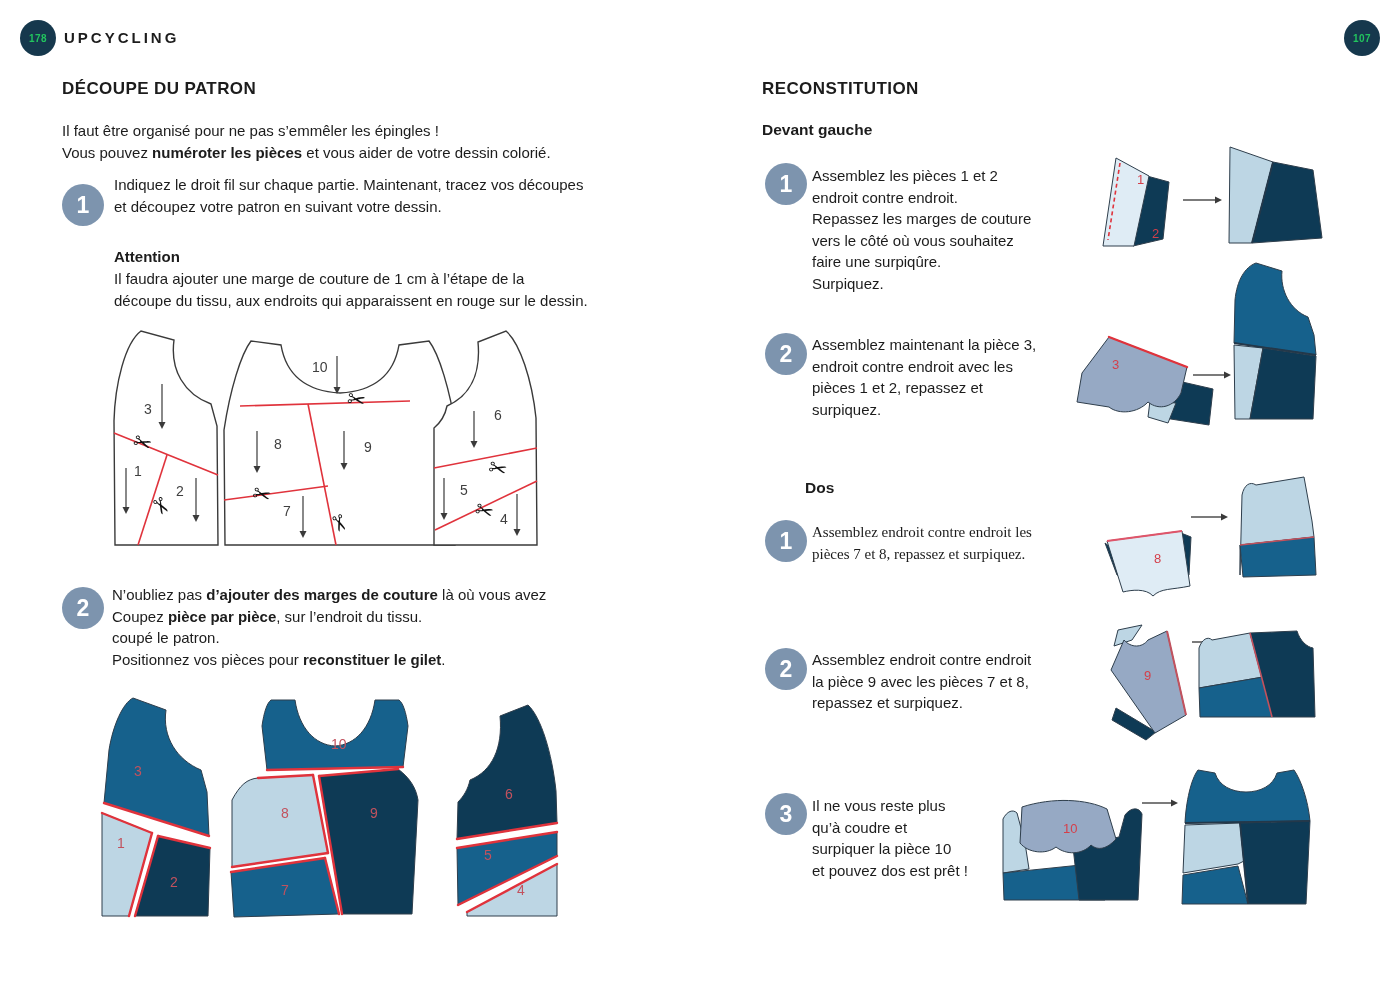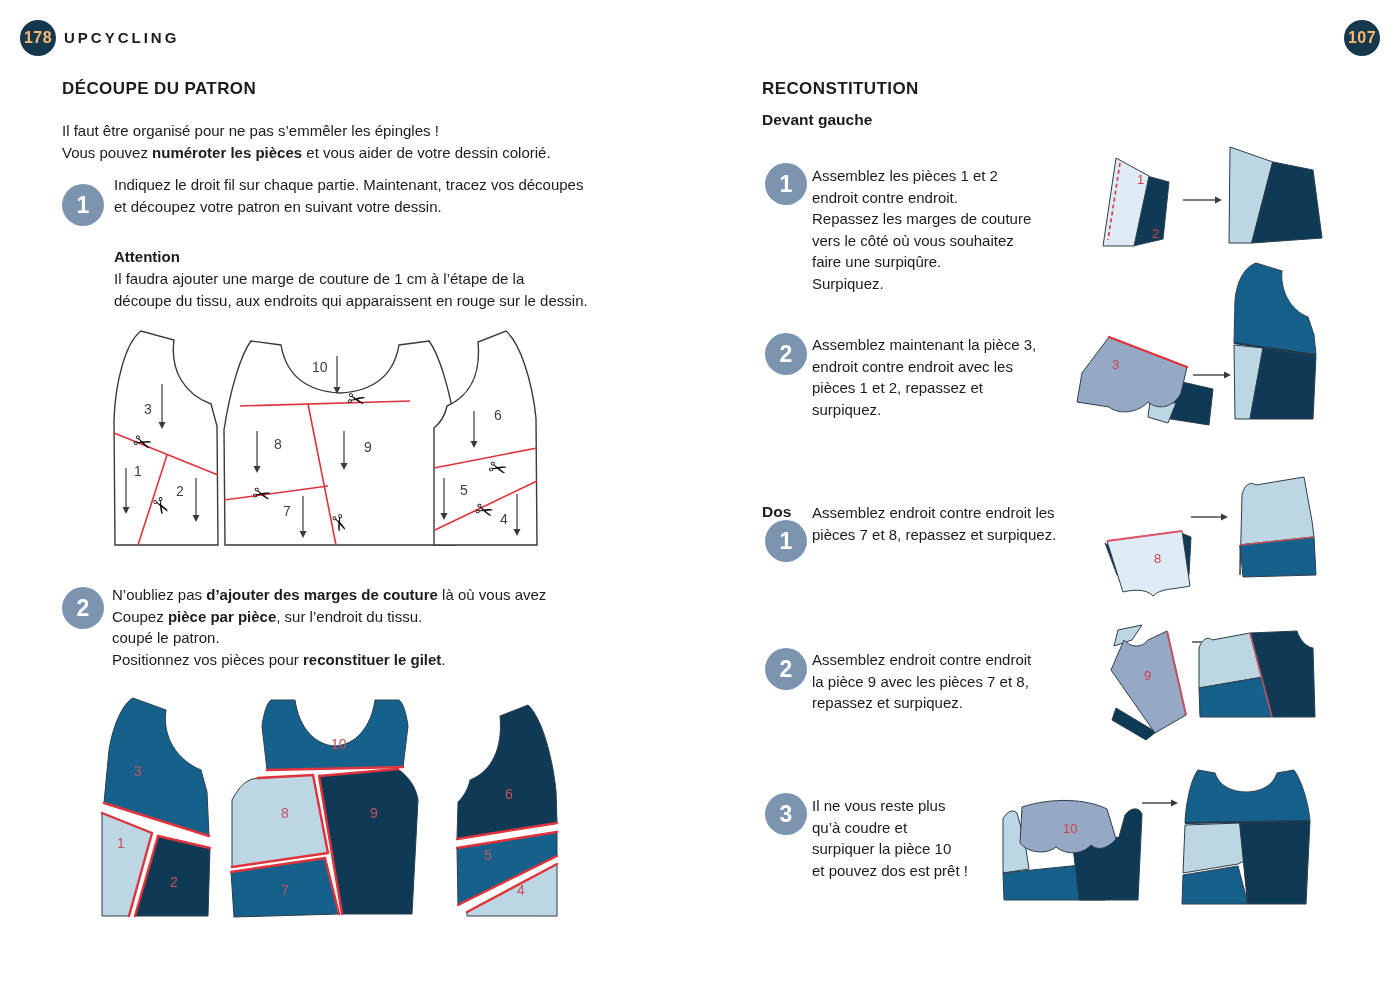--- a/index.html
+++ b/index.html
@@ -4,22 +4,22 @@
 <style>
   :root{
     --navy:#0e3a55; --blue:#16618c; --light:#bdd6e4; --light2:#dfecf5; --pale:#ecf3f8;
     --slate:#96a9c4; --red:#e0333c; --rose:#c2525e; --crimson:#d43f4a; --pink:#e0556a;
     --badge:#7d94ae; --page_badge:#16384d; --ink:#1c1c1c; --outline:#2e3e4c;
   }
   html,body{margin:0;padding:0;background:#ffffff;}
   .spread{position:relative;width:1400px;height:988px;background:#fff;overflow:hidden;
           font-family:"Liberation Sans",sans-serif;color:var(--ink);}
   .page-badge{position:absolute;width:36px;height:36px;border-radius:50%;background:var(--page_badge);
-          color:#fdba74;display:flex;align-items:center;justify-content:center;
-          font-size:16px;font-weight:bold;letter-spacing:.5px;}
+          color:#22c55e;display:flex;align-items:center;justify-content:center;
+          font-size:10px;font-weight:bold;letter-spacing:.5px;}
   .book-title{position:absolute;left:64px;top:29px;font-size:15px;font-weight:600;letter-spacing:3px;}
   .h1{position:absolute;font-size:17px;font-weight:700;letter-spacing:.4px;}
   .h2{position:absolute;font-size:15.5px;font-weight:700;}
   .body-block{position:absolute;font-size:15px;line-height:21.5px;}
   .line{white-space:nowrap;}
   .line b{font-weight:700;}
   .step-badge{position:absolute;width:42px;height:42px;border-radius:50%;background:var(--badge);
           color:#fff;display:flex;align-items:center;justify-content:center;
           font-size:23px;font-weight:700;}
   svg{position:absolute;overflow:visible;}
@@ -179,21 +179,21 @@
       <text class="num-rose" x="186" y="128">8</text>
       <text class="num-rose" x="275" y="128">9</text>
       <text class="num-rose" x="186" y="205">7</text>
       <text class="num-rose" x="410" y="109">6</text>
       <text class="num-rose" x="389" y="170">5</text>
       <text class="num-rose" x="422" y="205">4</text>
     </g>
   </svg>
 
   <div class="h1" style="left:762px;top:79px;">RECONSTITUTION</div>
-  <div class="h2" style="left:762px;top:111px;">Devant gauche</div>
+  <div class="h2" style="left:762px;top:121px;">Devant gauche</div>
 
   <div class="step-badge" style="left:765px;top:163px;">1</div>
   <div class="body-block" style="left:812px;top:165px;">
     <div class="line">Assemblez les pièces 1 et 2</div>
     <div class="line">endroit contre endroit.</div>
     <div class="line">Repassez les marges de couture</div>
     <div class="line">vers le côté où vous souhaitez</div>
     <div class="line">faire une surpiqûre.</div>
     <div class="line">Surpiquez.</div>
   </div>
@@ -230,24 +230,24 @@
     <g>
         <line class="arrowline" x1="131" y1="120" x2="162" y2="120"></line>
         <polygon class="ghead" points="162,116.5 162,123.5 169,120"></polygon>
       </g>
     <path class="pc" fill="var(--blue)" d="M 172 88 L 173 45 C 175 25 183 12 194 8 L 220 16 C 218 35 228 55 246 62 L 252 80 L 254 100 Z"></path>
     <path class="pc" fill="var(--light)" d="M 172 90 L 201 93 L 188 164 L 173 164 Z"></path>
     <path class="pc" fill="var(--navy)" d="M 201 93 L 254 101 L 251 164 L 188 164 Z"></path>
     <line class="seam" x1="172" y1="88" x2="254" y2="100"></line>
   </svg>
 
-  <div class="h2" style="left:762px;top:479px;margin-top:24px;">Dos</div>
+  <div class="h2" style="left:805px;top:479px;">Dos</div>
 
   <div class="step-badge" style="left:765px;top:520px;">1</div>
-  <div class="body-block" style="left:812px;top:502px;">
+  <div class="body-block" style="left:812px;top:522px;font-family:Liberation Serif, serif;">
     <div class="line">Assemblez endroit contre endroit les</div>
     <div class="line">pièces 7 et 8, repassez et surpiquez.</div>
   </div>
 
   <svg viewBox="0 0 237 135" style="left:1093px;top:473px;width:237px;height:135px;">
     <g>
         <line class="arrowline" x1="98" y1="44" x2="128" y2="44"></line>
         <polygon class="ghead" points="128,40.5 128,47.5 135,44"></polygon>
       </g>
     <path class="pc" fill="var(--navy)" d="M 12 70 L 24 102 L 31 106 L 17 74 Z"></path>

